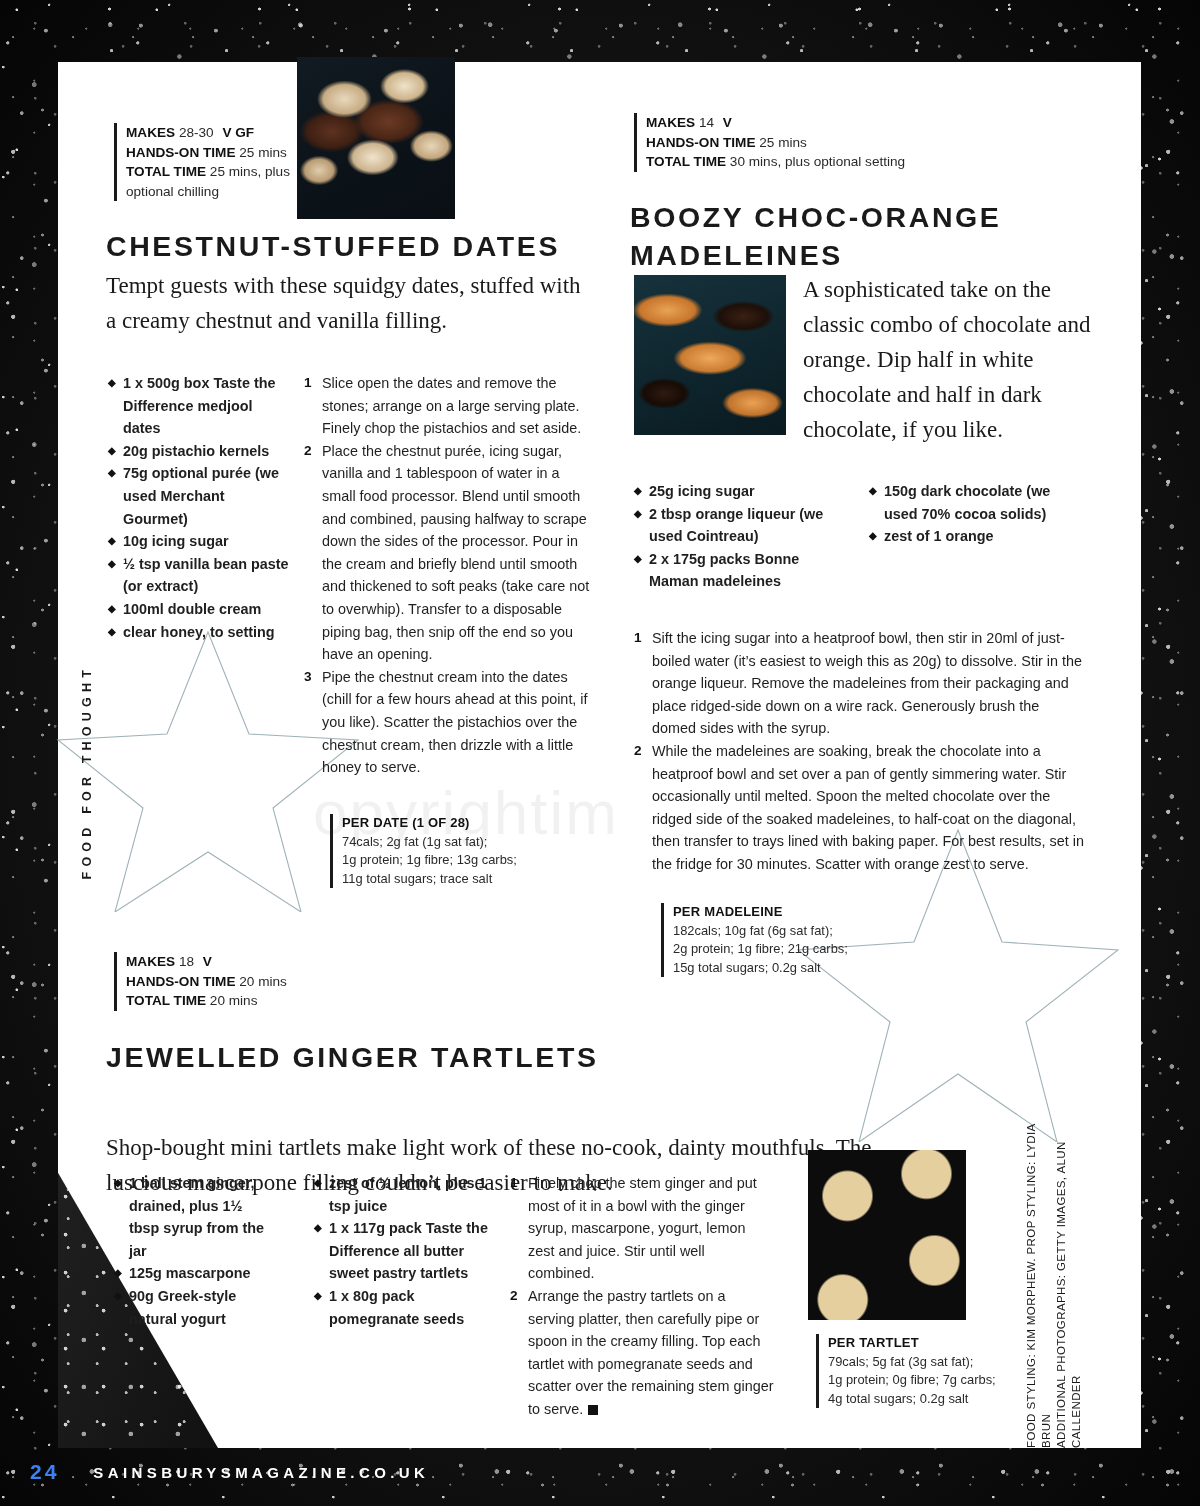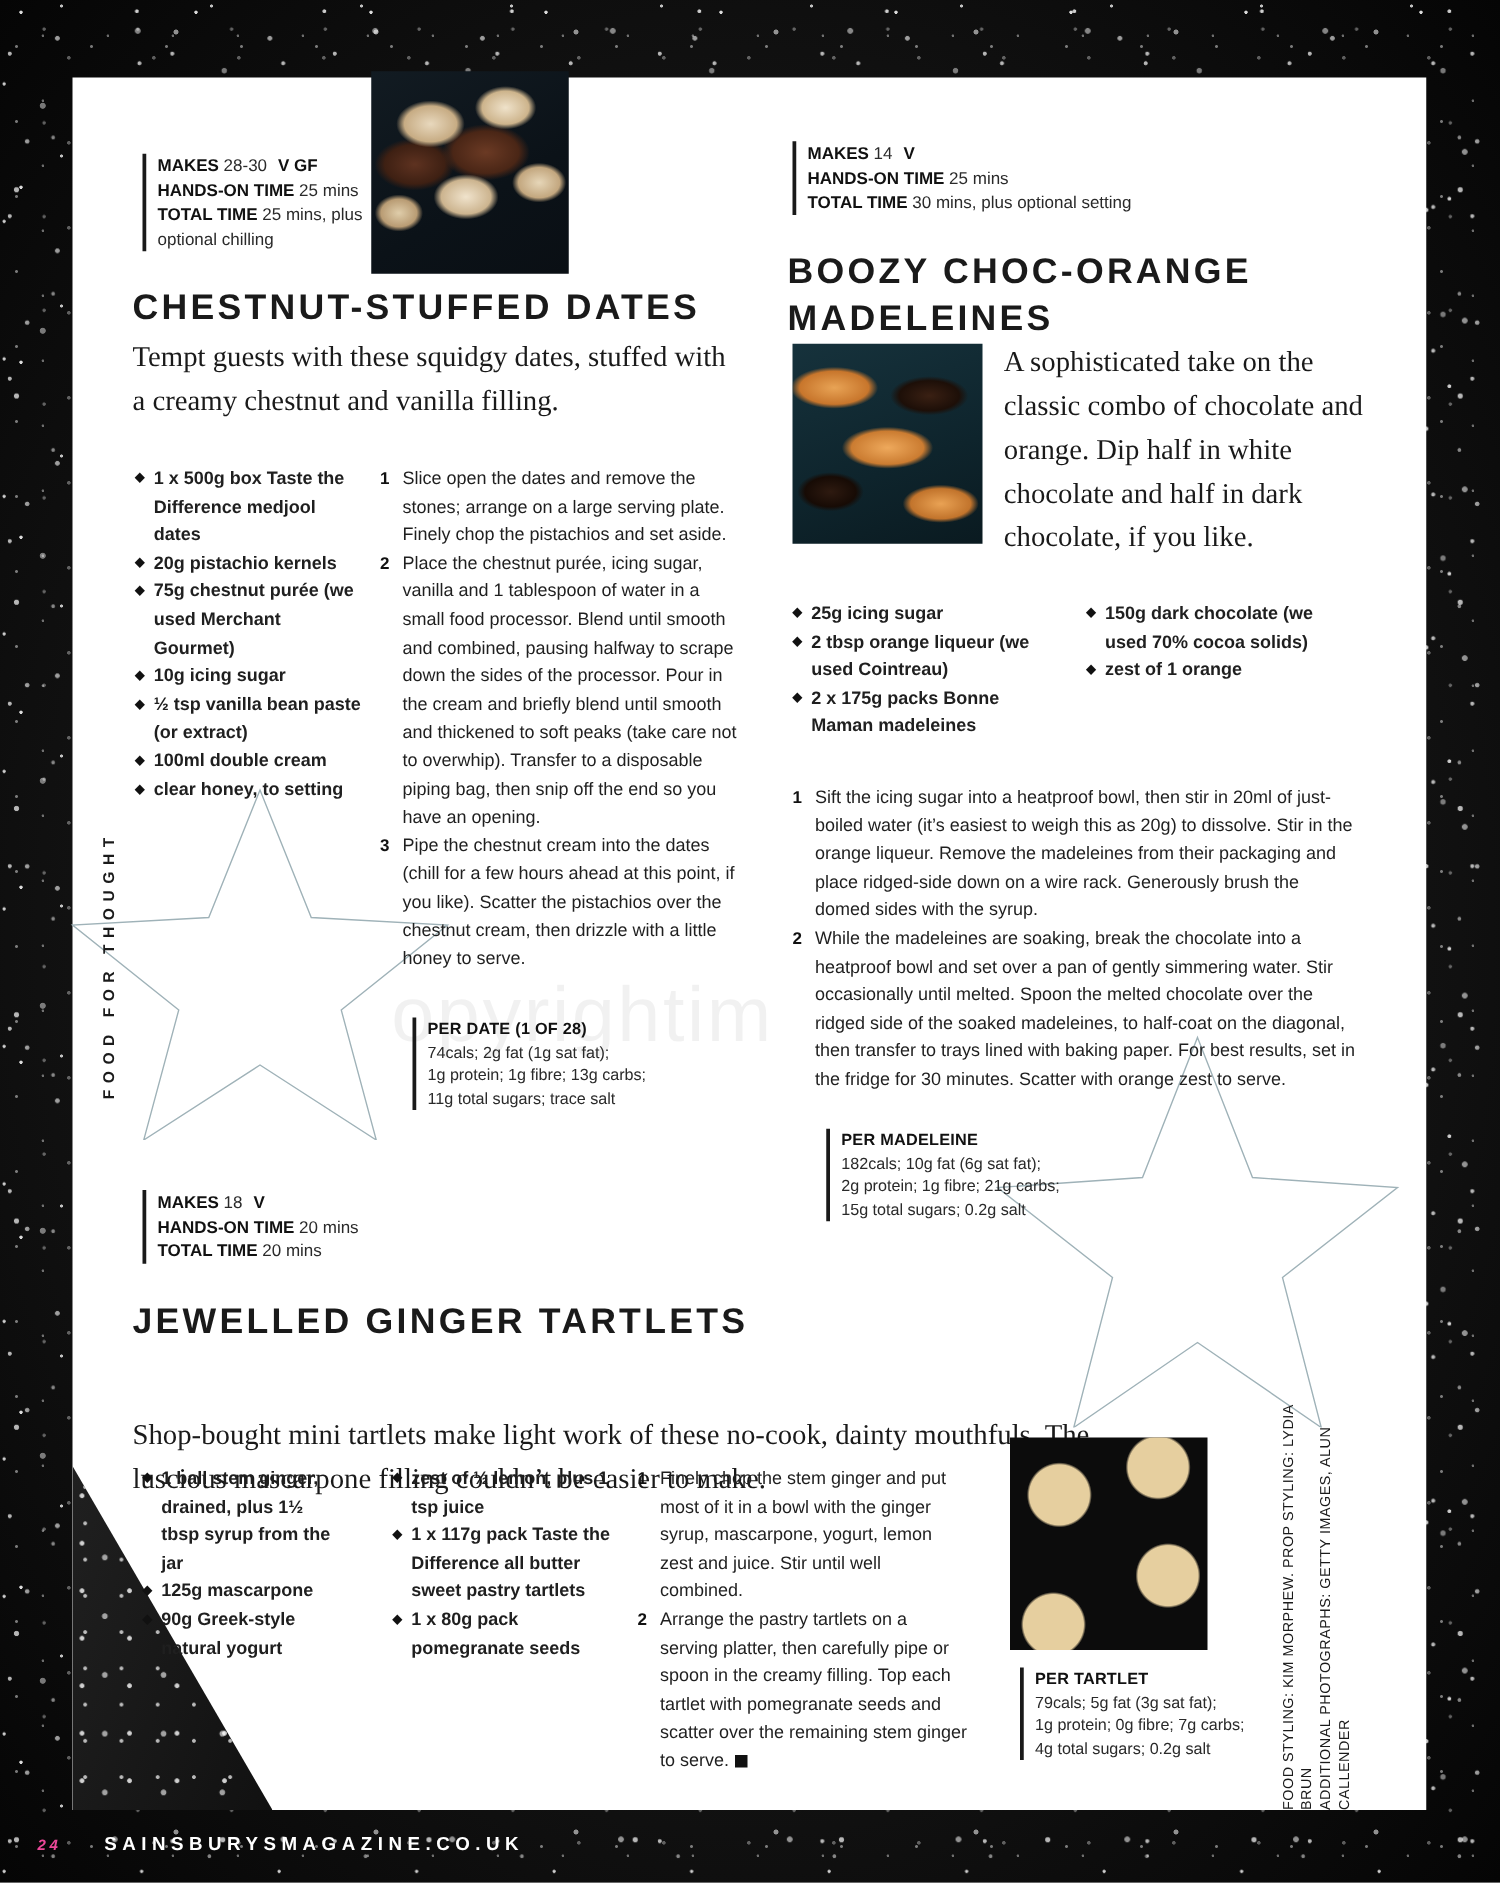--- a/index.html
+++ b/index.html
@@ -123,21 +123,21 @@
   }
   .endmark{display:inline-block;width:10px;height:10px;background:#111;vertical-align:-1px;margin-left:5px;}
 
   
   .nutri{position:absolute;border-left:3.5px solid #1a1a1a;padding-left:9px;
          font-size:12.9px;line-height:18.6px;color:#2a2a2a;}
   .nutri .hd{font-weight:700;color:#111;font-size:13px;letter-spacing:.2px;}
 
   
   .footer{position:absolute;left:30px;bottom:22px;display:flex;align-items:center;gap:34px;}
-  .footer .pg{font-size:12px;font-weight:700;letter-spacing:3px;color:#ec4899;font-style:italic;}
+  .footer .pg{font-size:21px;font-weight:700;letter-spacing:3px;color:#3b82f6;}
   .footer .url{font-size:15px;font-weight:600;letter-spacing:4.4px;color:#fff;}
 </style>
 </head>
 <body>
 
 <div class="bg"></div>
 
 <div class="page">
 
   <div class="wedge"></div>
@@ -178,21 +178,21 @@
   </div>
 
   <div class="recipe-title" style="left:48px;top:165px;width:520px;">CHESTNUT-STUFFED DATES</div>
 
   <div class="intro" style="left:48px;top:206px;width:480px;">Tempt guests with these squidgy dates, stuffed with a creamy chestnut and vanilla filling.</div>
 
   <div class="ing" style="left:50px;top:310px;width:185px;">
     <ul>
       <li>1 x 500g box Taste the Difference medjool dates</li>
       <li>20g pistachio kernels</li>
-      <li>75g chestnut purée (we used Merchant Gourmet)</li>
+      <li>75g optional purée (we used Merchant Gourmet)</li>
       <li>10g icing sugar</li>
       <li>½ tsp vanilla bean paste (or extract)</li>
       <li>100ml double cream</li>
       <li>clear honey, to setting</li>
     </ul>
   </div>
 
   <div class="steps" style="left:246px;top:310px;width:290px;">
     <ol>
       <li>Slice open the dates and remove the stones; arrange on a large serving plate. Finely chop the pistachios and set aside.</li>

